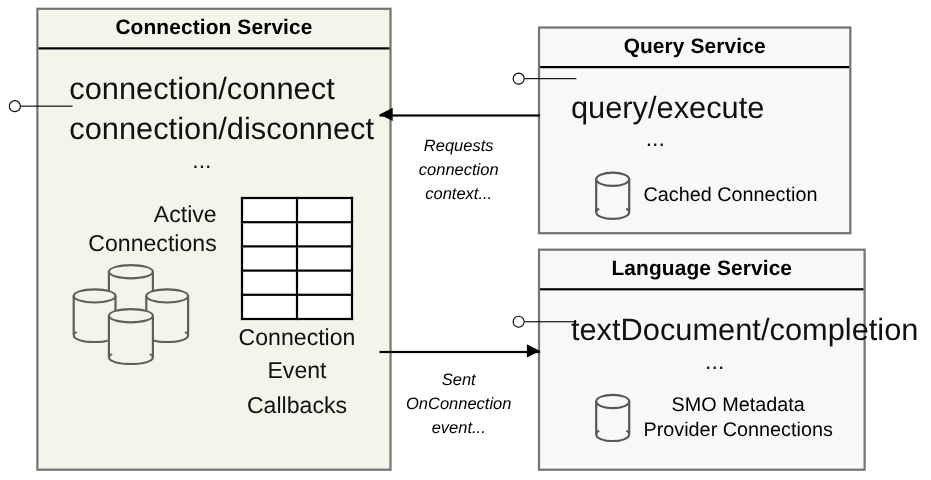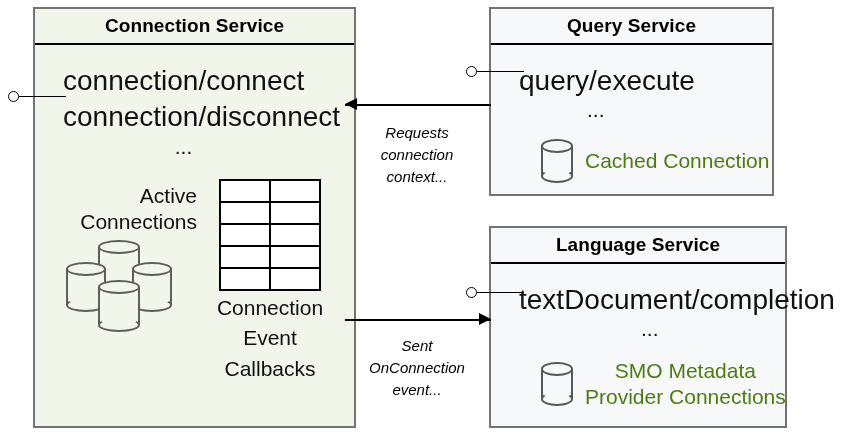--- a/index.html
+++ b/index.html
@@ -24,21 +24,21 @@
     position: absolute;
     box-sizing: border-box;
     border: 2px solid #737373;
   }
   .comp-connection {
     left: 33px; top: 7px;
     width: 323px; height: 421px;
     background: #f2f5ea;
   }
   .comp-query {
-    left: 489px; top: 7px;
+    left: 489px; top: 24px;
     width: 285px; height: 189px;
     background: #f7f8fa;
   }
   .comp-language {
     left: 489px; top: 226px;
     width: 298px; height: 202px;
     background: #f7f8fa;
   }
 
   .comp-header {
@@ -233,22 +233,22 @@
   }
 
   
   .data-row {
     position: absolute;
     display: flex;
     align-items: center;
     gap: 12px;
   }
   .data-row .data-text {
-    font-size: 21px;
-    color: #4d7c0f;
+    font-size: 18px;
+    color: #000000;
     line-height: 1.22;
     white-space: nowrap;
   }
   .data-row-query { left: 50px; top: 92px; }
   .data-row-lang  { left: 50px; top: 92px; }
   .data-text-center { text-align: center; }
 </style>
 </head>
 <body>
 

